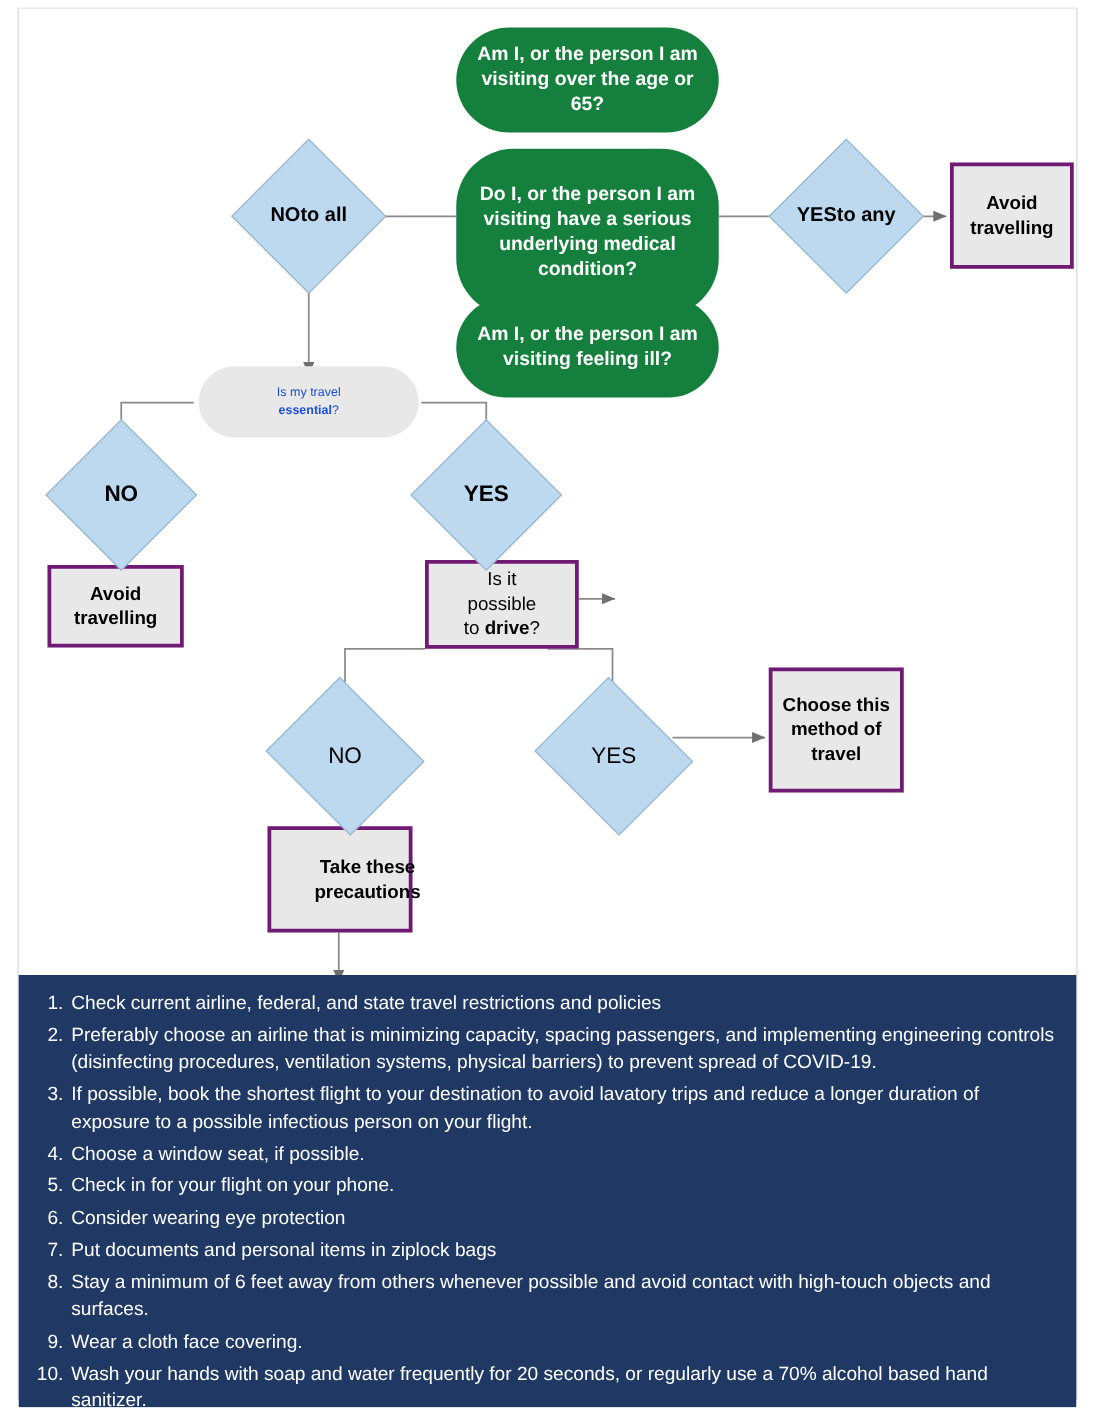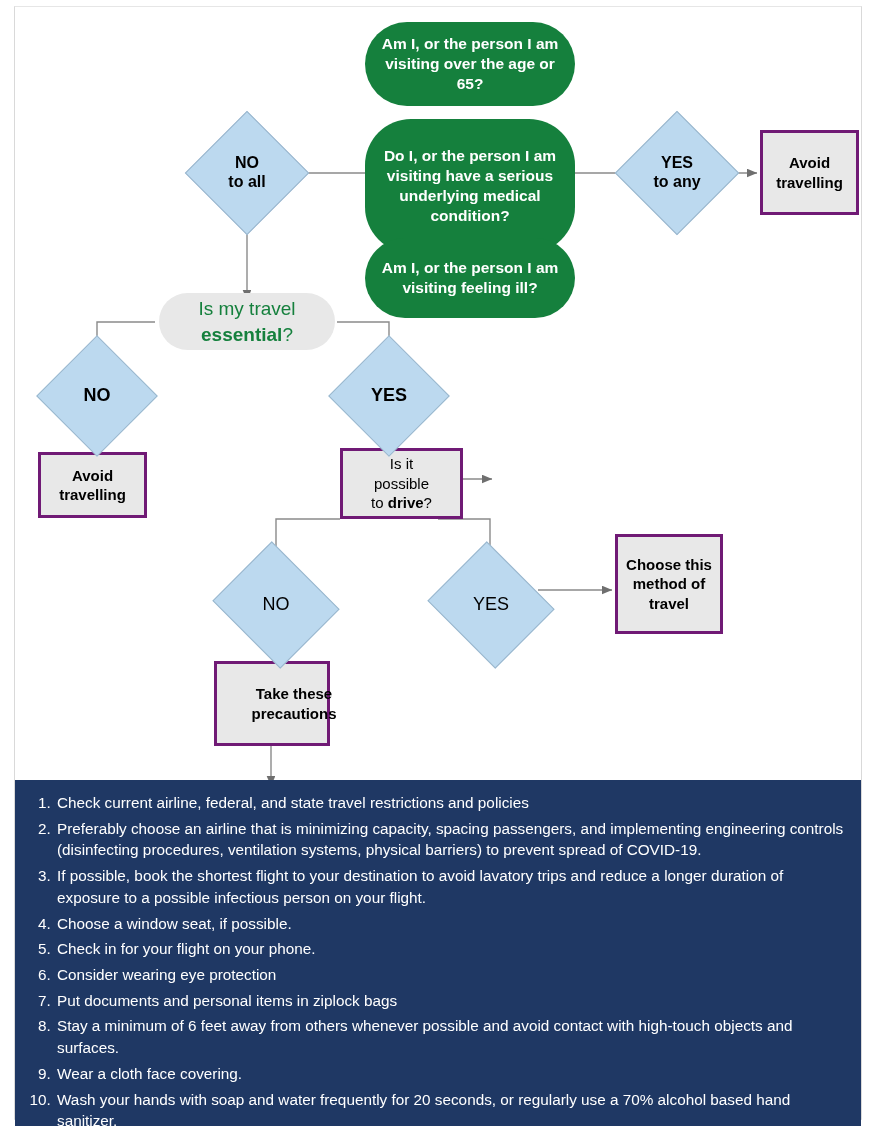--- a/index.html
+++ b/index.html
@@ -80,21 +80,21 @@
     border: 1px solid #9ab6cc;
     transform: rotate(45deg);
     box-sizing: border-box;
   }
   .diamond-label {
     position: absolute;
     left: 0; top: 0;
     width: 100%;
     height: 100%;
     display: flex;
-    flex-direction: column;
+    flex-direction: row;
     align-items: center;
     justify-content: center;
     text-align: center;
     color: #000000;
     line-height: 1.18;
   }
   .diamond-label.bold { font-weight: bold; }
 
   
   .rect {
@@ -106,23 +106,23 @@
     border: 3px solid #701a75;
     z-index: 3;
   }
   .rect.plain {
     font-weight: normal;
   }
 
   
   .stadium {
     background: #e8e8e8;
-    color: #15803d;
+    color: #1d4ed8;
     border-radius: 60px;
-    font-size: 19px;
+    font-size: 10px;
     line-height: 1.35;
     z-index: 3;
   }
 
   .nowrap-block { display: block; }
   b { font-weight: bold; }
 
   
   #panel {
     position: absolute;

